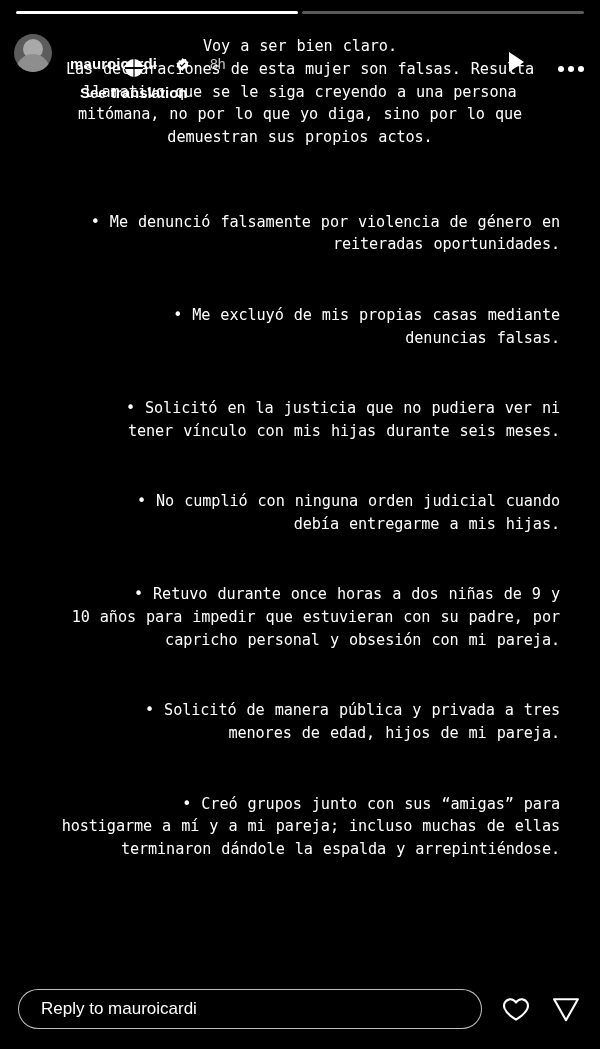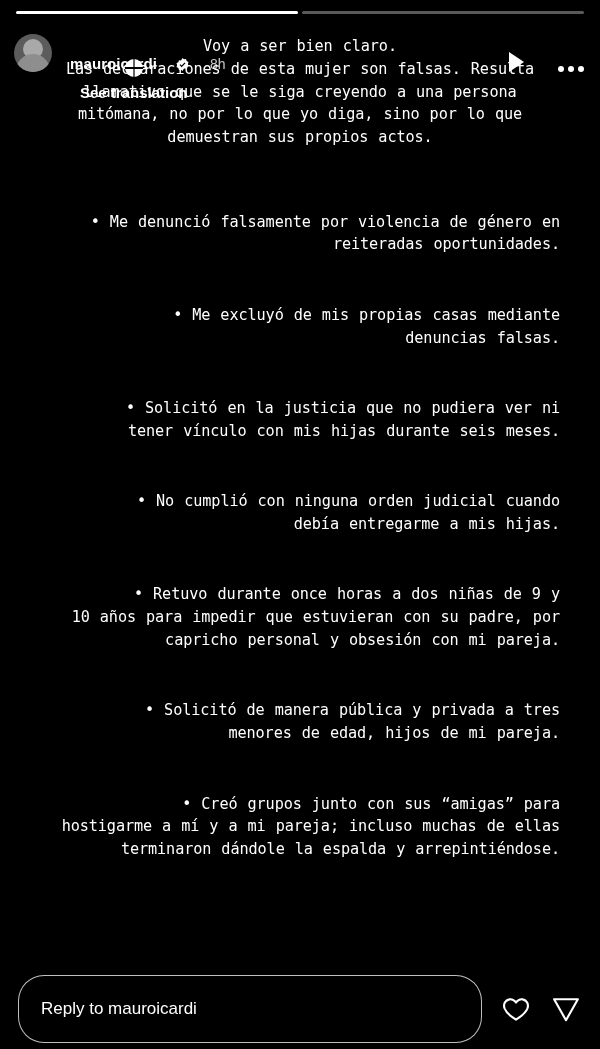--- a/index.html
+++ b/index.html
@@ -190,21 +190,21 @@
     width: 600px;
     height: 80px;
     display: flex;
     align-items: center;
     padding: 0 18px;
     gap: 18px;
     z-index: 50;
   }
   .reply-box {
     flex: 1 1 auto;
-    height: 68px;
+    height: 40px;
     border: 1.5px solid rgba(255,255,255,0.75);
     border-radius: 26px;
     display: flex;
     align-items: center;
     padding: 0 22px;
     background: rgba(0,0,0,0.25);
   }
   .reply-placeholder {
     font-family: "Liberation Sans", sans-serif;
     font-size: 17px;

